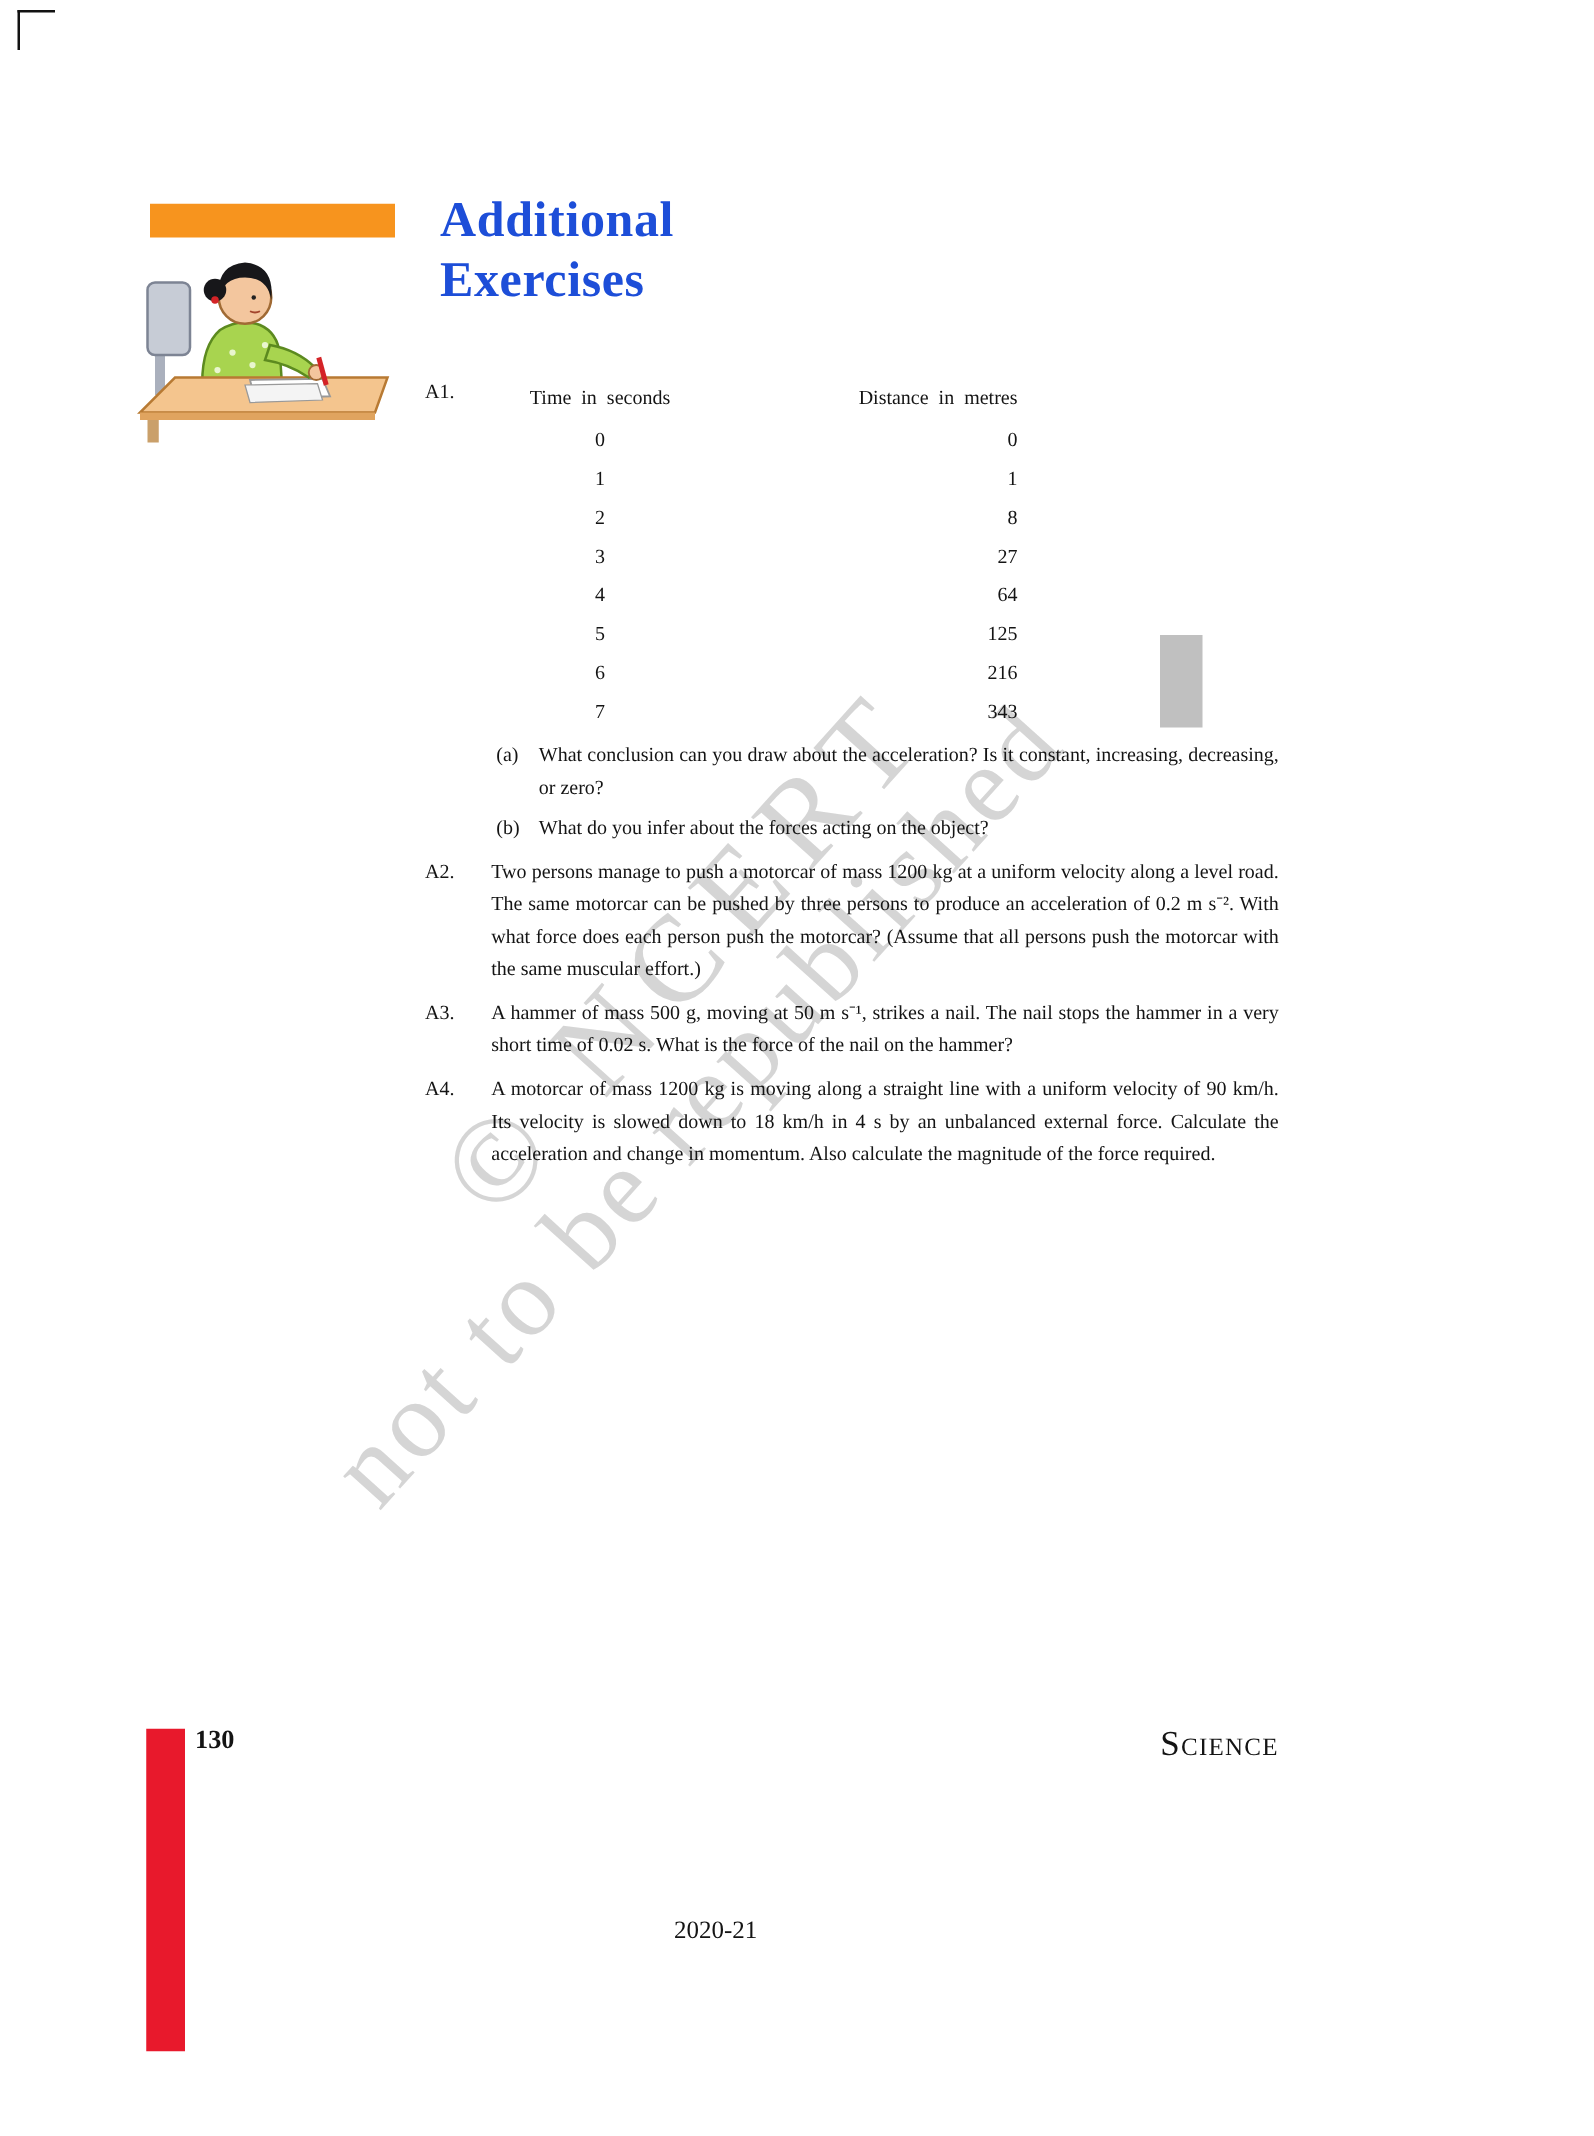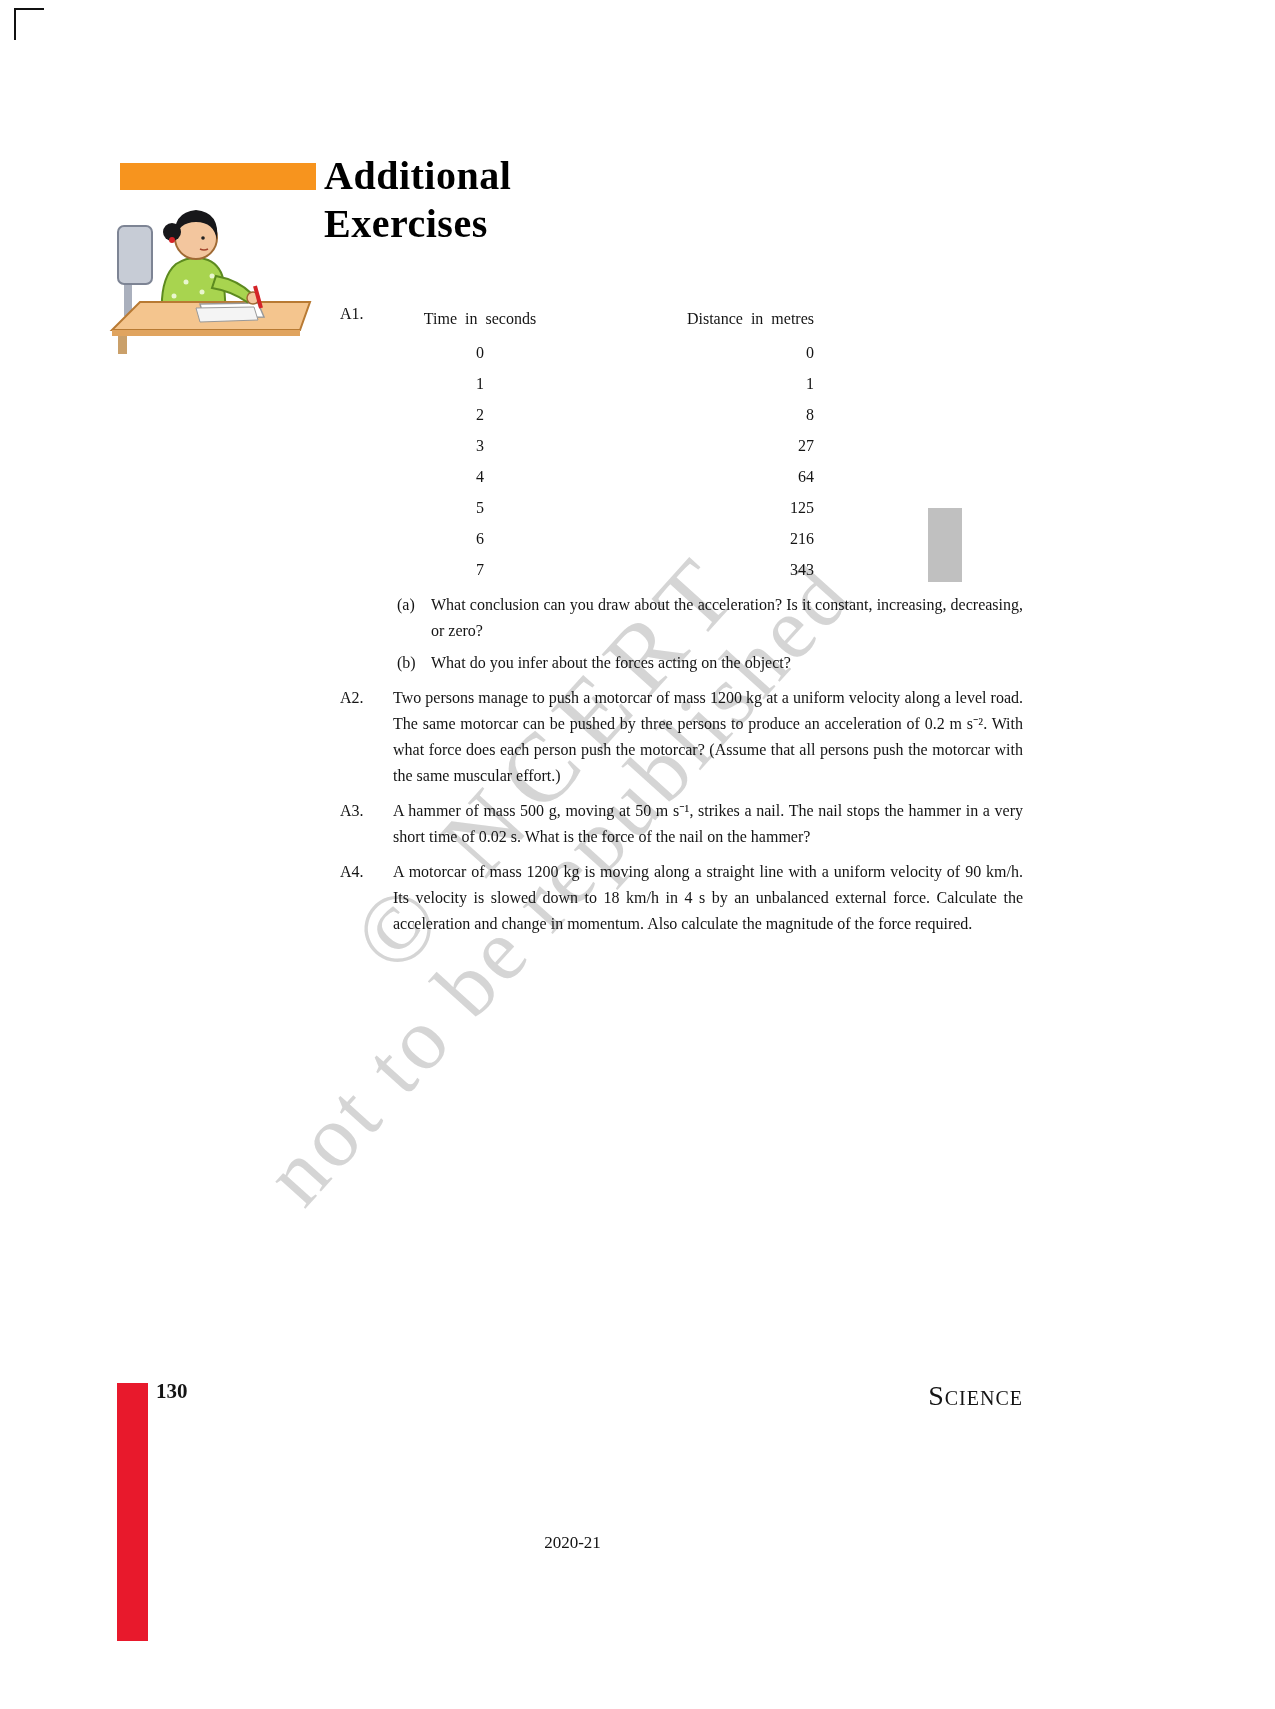--- a/index.html
+++ b/index.html
@@ -12,22 +12,22 @@
   .corner-mark {
     position:absolute; left:14px; top:8px; width:30px; height:32px;
     border-left:2px solid #111; border-top:2px solid #111; z-index:2;
   }
   
   .accent-bar {
     position:absolute; left:120px; top:163px; width:196px; height:27px;
     background:#f7941e; z-index:2;
   }
   .title {
-    position:absolute; left:324px; top:152px; z-index:2;
-    font-size:40px; font-weight:bold; color:#000000; line-height:48px; letter-spacing:0.5px;
+    position:absolute; left:352px; top:152px; z-index:2;
+    font-size:40px; font-weight:bold; color:#1d4ed8; line-height:48px; letter-spacing:0.5px;
   }
   
   .illustration { position:absolute; left:104px; top:196px; width:215px; height:160px; z-index:2; }
   
   .watermark {
     position:absolute; z-index:1; white-space:nowrap; color:#cbcbcb; opacity:0.8;
     font-family:"Liberation Serif", serif; transform-origin:0 50%; transform:rotate(-48deg);
   }
   .wm-copyright { left:372px; top:900px; font-size:98px; letter-spacing:16px; }
   .wm-notice { left:282px; top:1140px; font-size:88px; letter-spacing:4px; }
@@ -45,21 +45,21 @@
   .dt-head span { word-spacing:4px; }
   .dt-row { display:flex; line-height:31px; }
   
   .part { display:flex; margin-top:6px; }
   .part-label { width:38px; flex:none; padding-left:4px; }
   .part-text { flex:1; text-align:justify; }
   
   .footer-red-bar { position:absolute; left:117px; top:1383px; width:31px; height:258px; background:#e8192c; z-index:2; }
   .footer-page-num { position:absolute; left:156px; top:1379px; font-size:21px; font-weight:bold; z-index:2; }
   .footer-science { position:absolute; left:823px; top:1380px; width:200px; text-align:right; font-variant:small-caps; letter-spacing:1px; font-size:28px; z-index:2; }
-  .footer-year { position:absolute; left:120px; top:1533px; width:905px; text-align:center; font-size:17px; z-index:2; }
+  .footer-year { position:absolute; left:120px; top:1533px; width:905px; text-align:center; font-size:20px; z-index:2; }
 </style>
 </head>
 <body>
 
 <div class="page">
 
   <div class="corner-mark"></div>
 
   <div class="watermark wm-copyright">© NCERT</div>
   <div class="watermark wm-notice">not to be republished</div>

